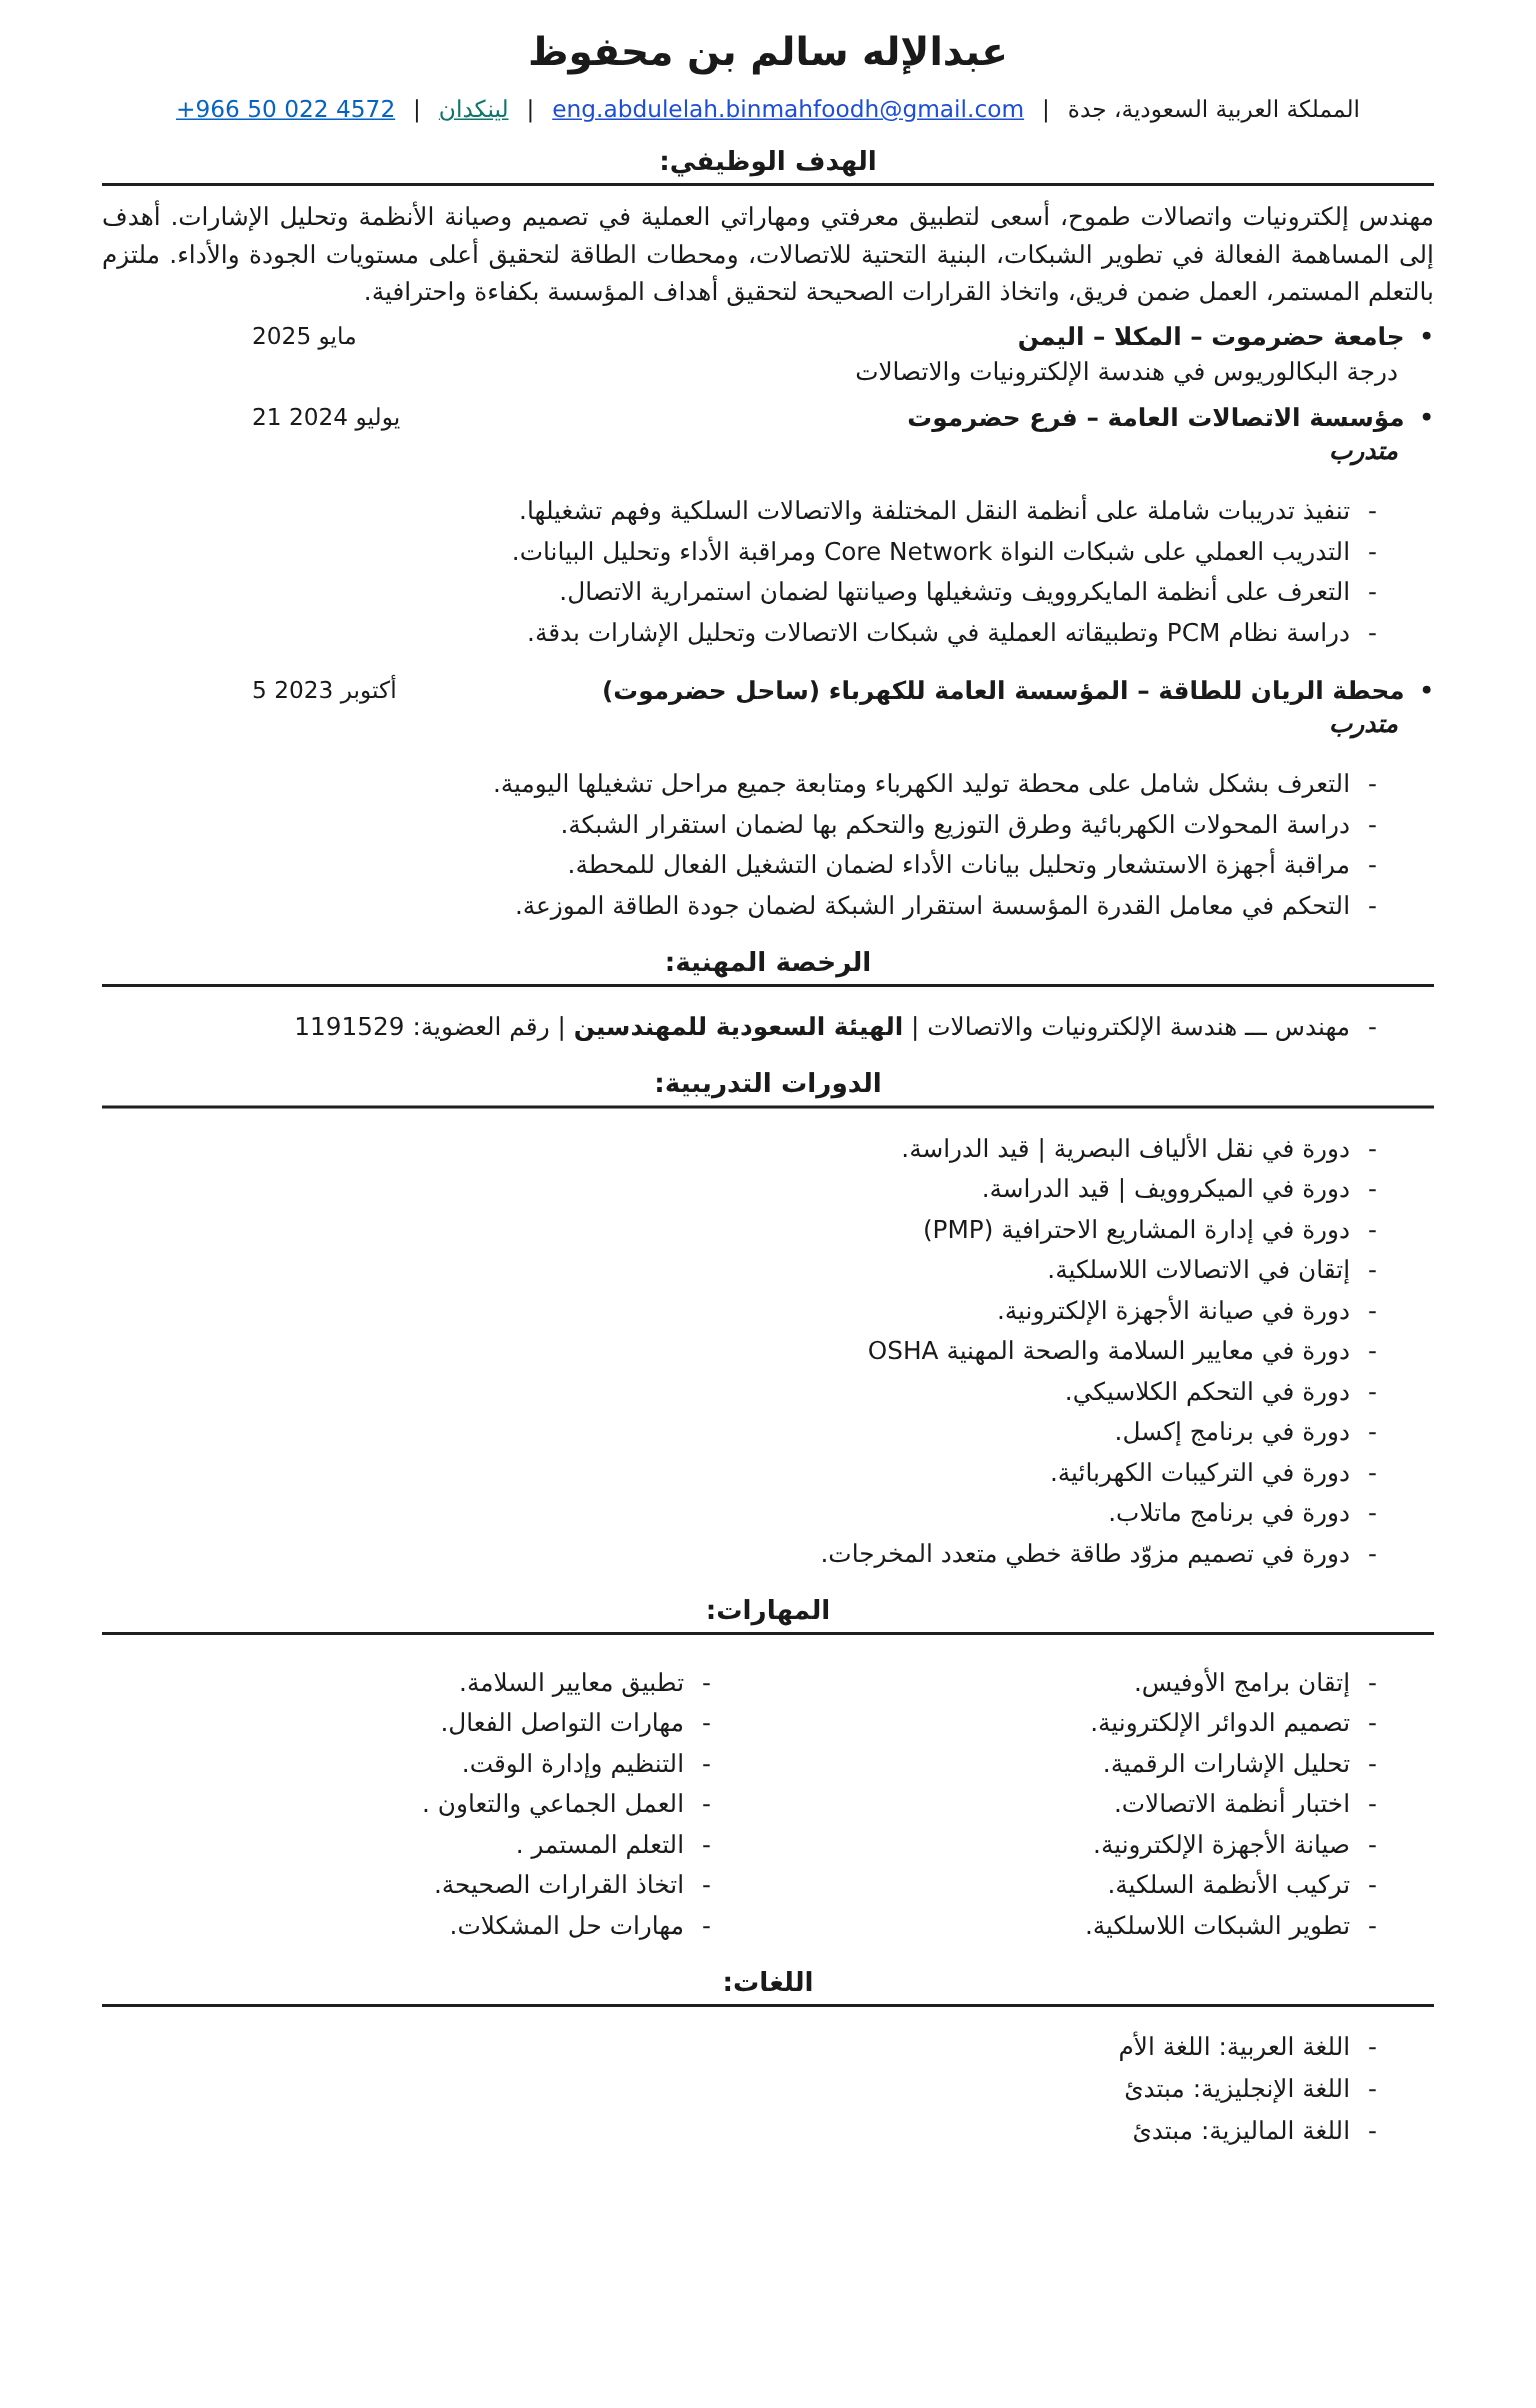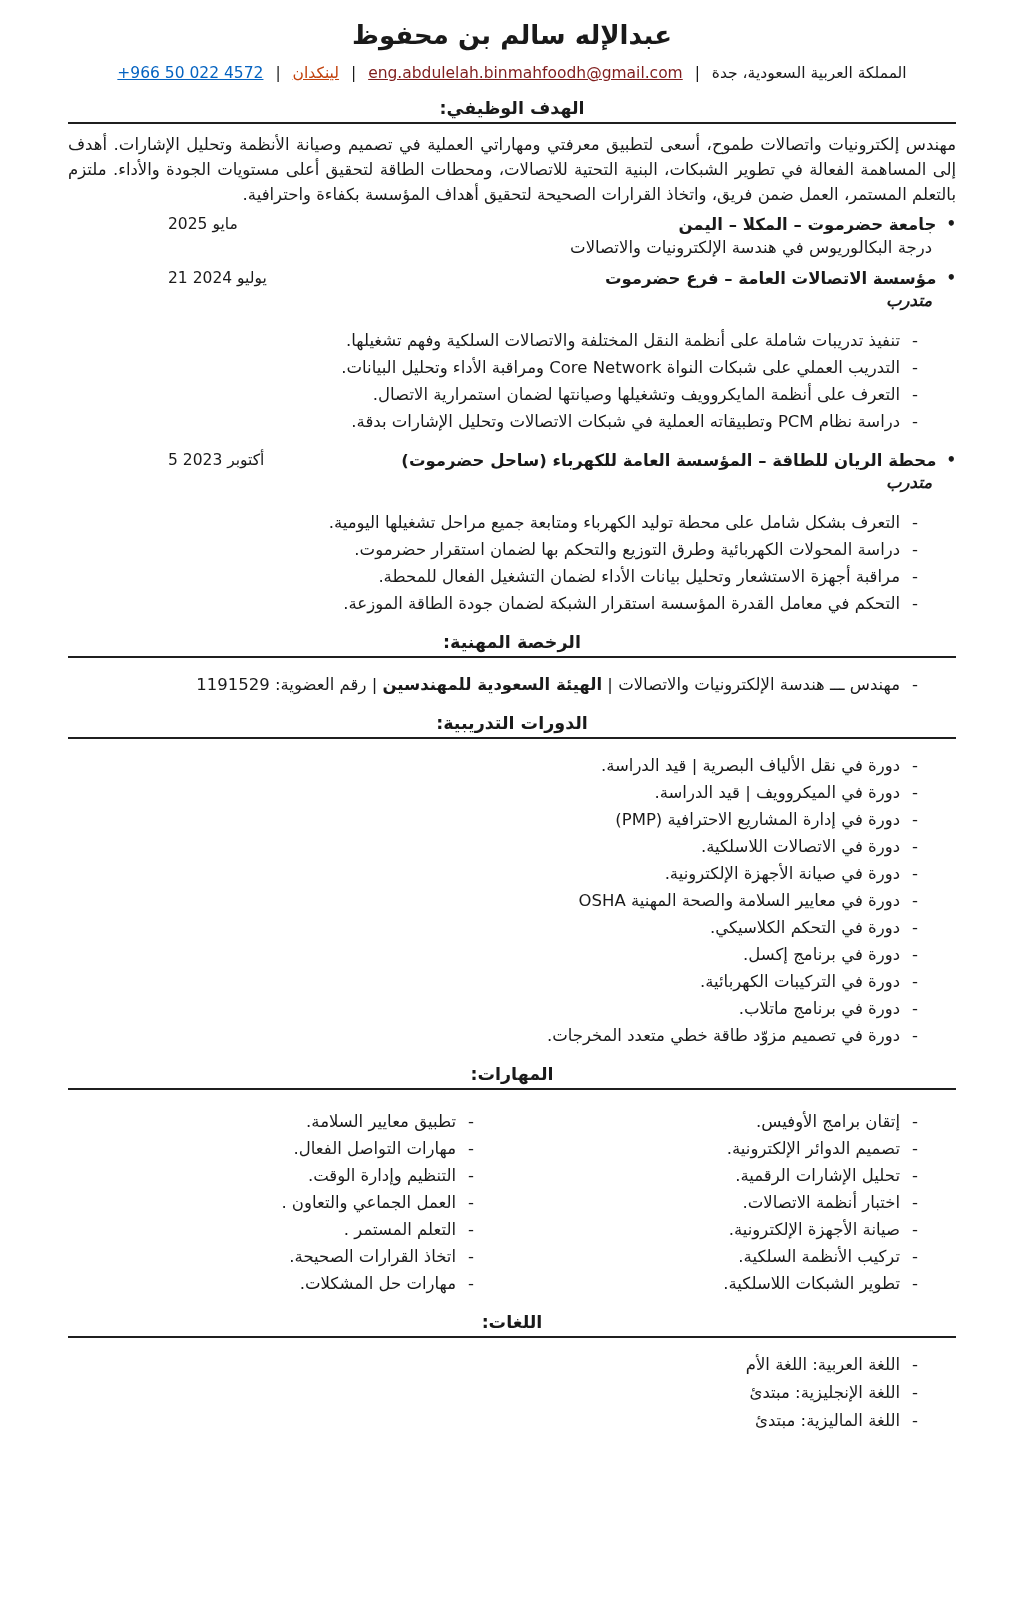--- a/index.html
+++ b/index.html
@@ -46,23 +46,23 @@
 </head>
 <body>
 
 <div class="page">
 
   <h1 class="name">عبدالإله سالم بن محفوظ</h1>
 
   <div class="contact">
     <span>المملكة العربية السعودية، جدة</span>
     <span class="sep">|</span>
-    <a class="link" style="color: #7f1d1d;">eng.abdulelah.binmahfoodh@gmail.com</a>
+    <a class="link" style="color: #1d4ed8;">eng.abdulelah.binmahfoodh@gmail.com</a>
     <span class="sep">|</span>
-    <a class="link" style="color: #c2410c;">لينكدان</a>
+    <a class="link" style="color: #0f766e;">لينكدان</a>
     <span class="sep">|</span>
     <a class="link ltr" style="color: rgb(5, 99, 193);">+966 50 022 4572</a>
   </div>
 
   <div class="section-head">
     <h2>الهدف الوظيفي:</h2>
   </div>
   <p class="objective">مهندس إلكترونيات واتصالات طموح، أسعى لتطبيق معرفتي ومهاراتي العملية في تصميم وصيانة الأنظمة وتحليل الإشارات. أهدف إلى المساهمة الفعالة في تطوير الشبكات، البنية التحتية للاتصالات، ومحطات الطاقة لتحقيق أعلى مستويات الجودة والأداء. ملتزم بالتعلم المستمر، العمل ضمن فريق، واتخاذ القرارات الصحيحة لتحقيق أهداف المؤسسة بكفاءة واحترافية.</p>
 
   <div class="entry-head">
@@ -119,21 +119,21 @@
     <div class="role">متدرب</div>
     <div class="dash-list">
 
         <div class="dash-row">
           <span class="dash">-</span>
           <span class="dash-text">التعرف بشكل شامل على محطة توليد الكهرباء ومتابعة جميع مراحل تشغيلها اليومية.</span>
         </div>
 
         <div class="dash-row">
           <span class="dash">-</span>
-          <span class="dash-text">دراسة المحولات الكهربائية وطرق التوزيع والتحكم بها لضمان استقرار حضرموت.</span>
+          <span class="dash-text">دراسة المحولات الكهربائية وطرق التوزيع والتحكم بها لضمان استقرار الشبكة.</span>
         </div>
 
         <div class="dash-row">
           <span class="dash">-</span>
           <span class="dash-text">مراقبة أجهزة الاستشعار وتحليل بيانات الأداء لضمان التشغيل الفعال للمحطة.</span>
         </div>
 
         <div class="dash-row">
           <span class="dash">-</span>
           <span class="dash-text">التحكم في معامل القدرة المؤسسة استقرار الشبكة لضمان جودة الطاقة الموزعة.</span>
@@ -166,21 +166,21 @@
         <span class="dash-text">دورة في الميكروويف | قيد الدراسة.</span>
       </div>
 
       <div class="dash-row">
         <span class="dash">-</span>
         <span class="dash-text">دورة في إدارة المشاريع الاحترافية (PMP)</span>
       </div>
 
       <div class="dash-row">
         <span class="dash">-</span>
-        <span class="dash-text">دورة في الاتصالات اللاسلكية.</span>
+        <span class="dash-text">إتقان في الاتصالات اللاسلكية.</span>
       </div>
 
       <div class="dash-row">
         <span class="dash">-</span>
         <span class="dash-text">دورة في صيانة الأجهزة الإلكترونية.</span>
       </div>
 
       <div class="dash-row">
         <span class="dash">-</span>
         <span class="dash-text">دورة في معايير السلامة والصحة المهنية OSHA</span>

